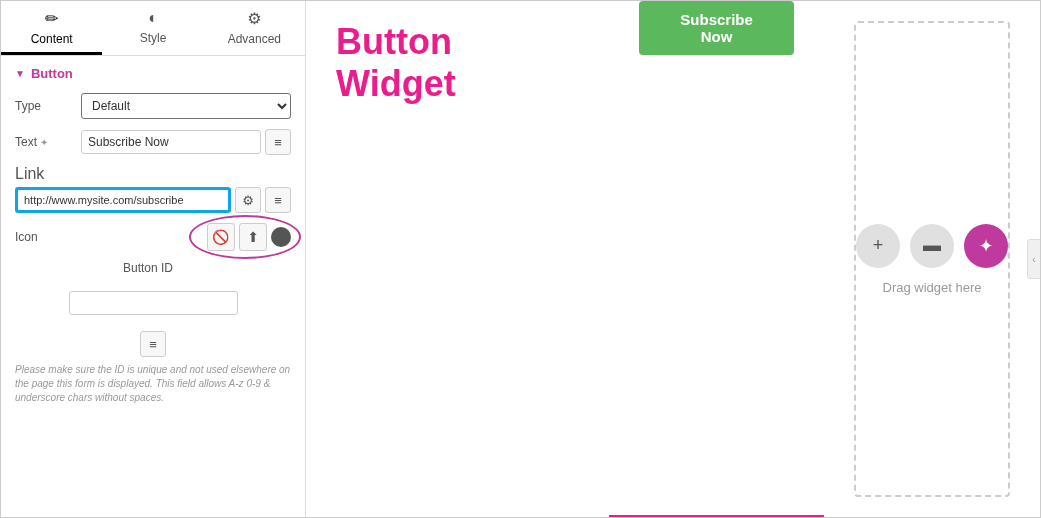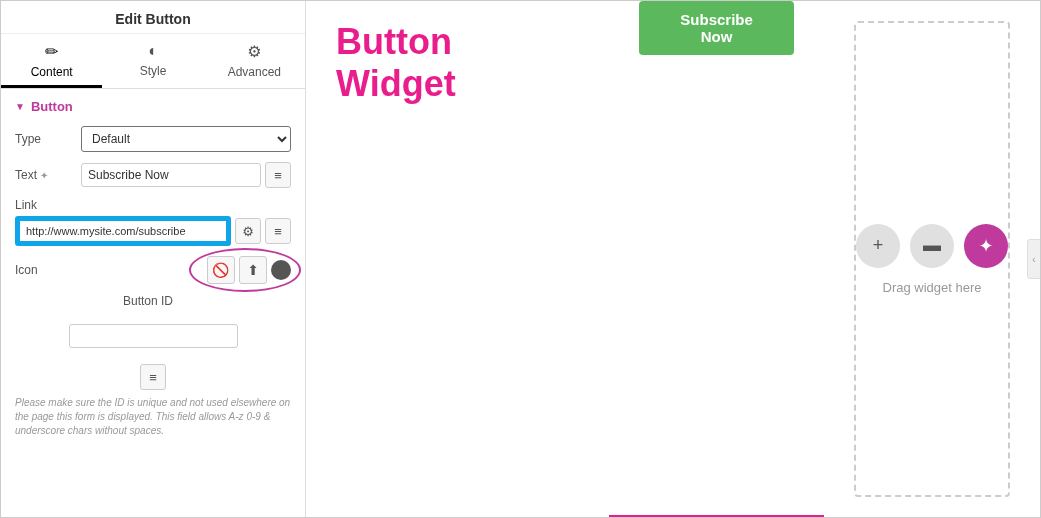--- a/index.html
+++ b/index.html
@@ -135,33 +135,33 @@
       font-size: 13px;
       color: #555;
       flex-shrink: 0;
     }
 
     
     .link-row {
       margin-bottom: 10px;
     }
     .link-label {
-      font-size: 12px;
+      font-size: 16px;
       color: #555;
       margin-bottom: 4px;
     }
     .link-input-wrap {
       display: flex;
       align-items: center;
       gap: 4px;
     }
     .link-input {
       flex: 1;
       padding: 4px 6px;
-      border: 5px solid #0ea5e9;
+      border: 3px solid #0ea5e9;
       border-radius: 3px;
       font-size: 11px;
       color: #333;
     }
 
     
     .icon-row {
       display: flex;
       align-items: center;
       margin-bottom: 10px;
@@ -335,21 +335,20 @@
       font-size: 10px;
       color: #999;
       z-index: 10;
     }
   </style>
 </head>
 <body>
 
 <div class="left-panel">
 
-  <div class="panel-header">Edit Button</div>
 
   <div class="tabs">
     <div class="tab active">
       <span class="tab-icon">✏</span>
       <span>Content</span>
     </div>
     <div class="tab">
       <span class="tab-icon">◐</span>
       <span>Style</span>
     </div>

